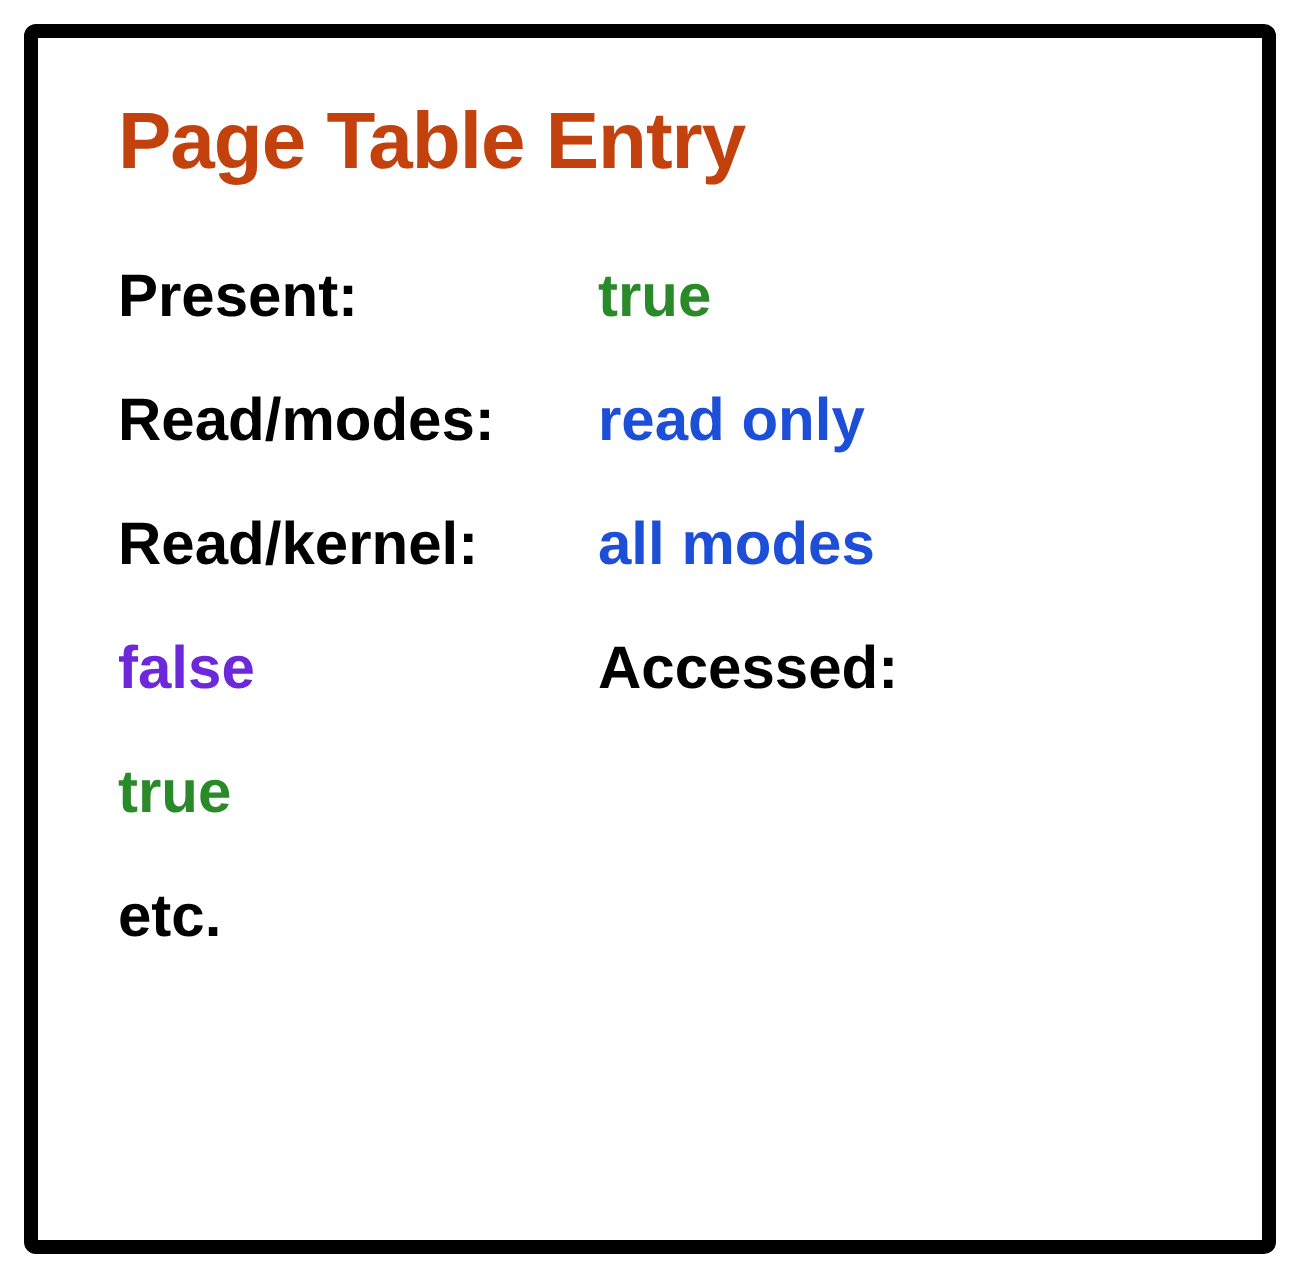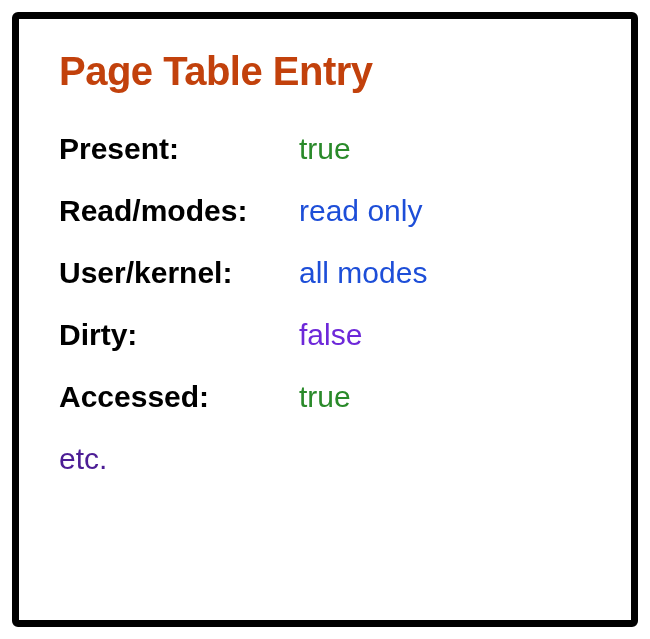--- a/index.html
+++ b/index.html
@@ -34,47 +34,46 @@
       row-gap: 28px;
       column-gap: 10px;
     }
     .label {
       font-size: 30px;
       font-weight: 700;
       color: #000;
     }
     .value {
       font-size: 30px;
-      font-weight: 400;
+      font-weight: 700;
     }
     .value-green { color: #2a8a2a; }
     .value-purple { color: #1d4ed8; }
     .value-red { color: #6d28d9; }
     .footer {
       margin-top: 28px;
       font-size: 30px;
-      color: #4c1d95;
-      font-weight: 400;
+      color: #000000;
+      font-weight: 700;
     }
   </style>
 </head>
 <body>
 
 <div class="card">
   <h1 class="title">Page Table Entry</h1>
   <div class="entries">
     <div class="label">Present:</div>
     <div class="value value-green">true</div>
 
     <div class="label">Read/modes:</div>
     <div class="value value-purple">read only</div>
 
-    <div class="label">User/kernel:</div>
+    <div class="label">Read/kernel:</div>
     <div class="value value-purple">all modes</div>
 
-    <div class="label">Dirty:</div>
     <div class="value value-red">false</div>
 
     <div class="label">Accessed:</div>
     <div class="value value-green">true</div>
   </div>
   <div class="footer">etc.</div>
 </div>
 
 </body></html>

